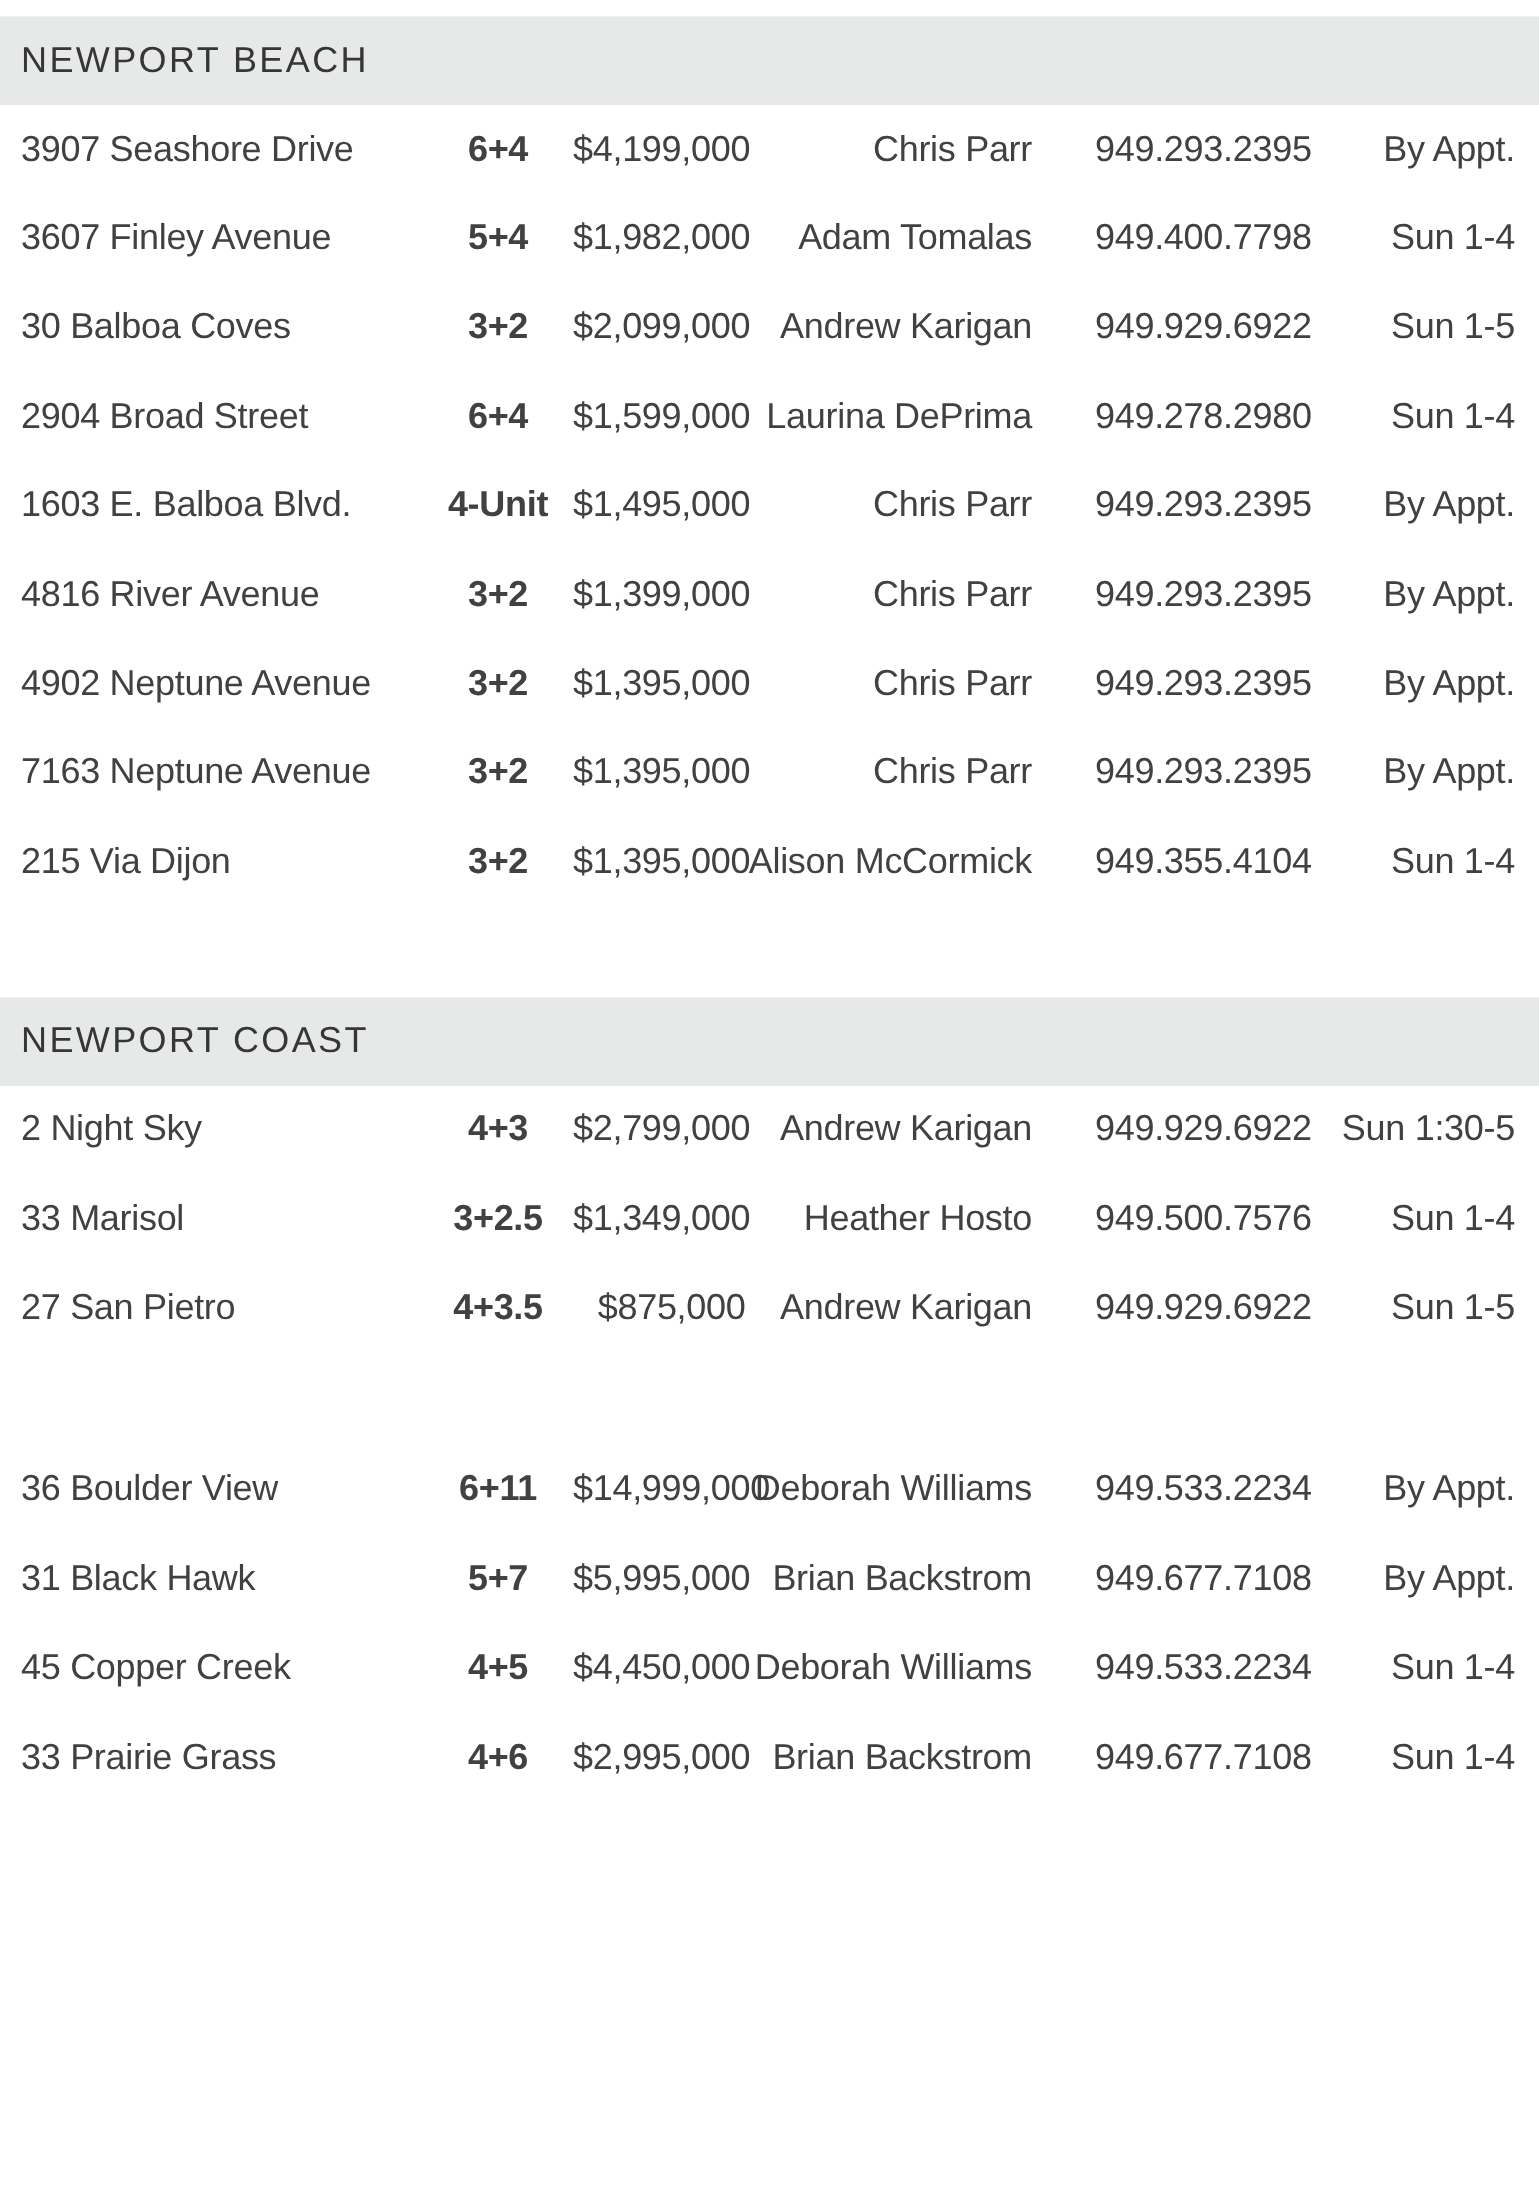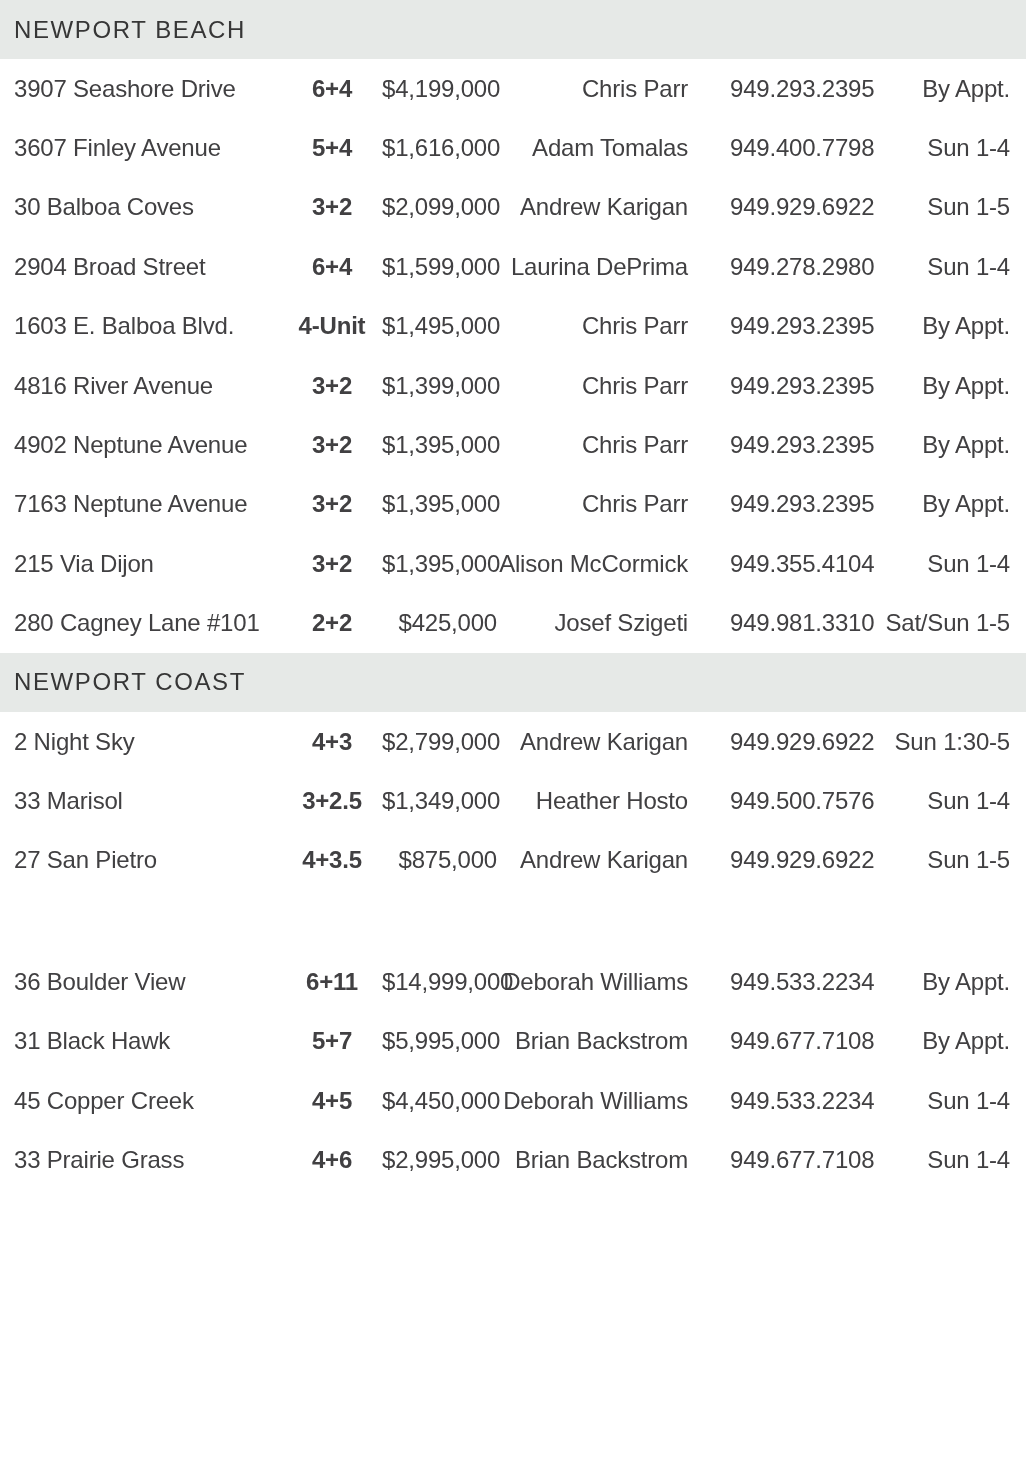--- a/index.html
+++ b/index.html
@@ -8,24 +8,25 @@
     background: #ffffff;
   }
   body {
     width: 1026px;
     height: 1464px;
     overflow: hidden;
     font-family: "Liberation Sans", sans-serif;
   }
   .page {
     width: 1026px;
+    padding-top: 11px;
     box-sizing: border-box;
   }
   .section { width: 1026px; }
-  .section:nth-of-type(2) { }
+  .section:nth-of-type(2) { margin-top: 60px; }
   .section:nth-of-type(3) { margin-top: 62px; }
   .band {
     height: 59px;
     background: #e6e9e7;
     display: flex;
     align-items: center;
     padding-left: 14px;
     box-sizing: border-box;
   }
   .band-title {
@@ -69,21 +70,21 @@
     <span class="cell beds">6+4</span>
     <span class="cell price">$4,199,000</span>
     <span class="cell agent">Chris Parr</span>
     <span class="cell phone">949.293.2395</span>
     <span class="cell open">By Appt.</span>
   </div>
 
   <div class="row">
     <span class="cell address">3607 Finley Avenue</span>
     <span class="cell beds">5+4</span>
-    <span class="cell price">$1,616,000</span>
+    <span class="cell price">$1,982,000</span>
     <span class="cell agent">Adam Tomalas</span>
     <span class="cell phone">949.400.7798</span>
     <span class="cell open">Sun 1-4</span>
   </div>
 
   <div class="row">
     <span class="cell address">30 Balboa Coves</span>
     <span class="cell beds">3+2</span>
     <span class="cell price">$2,099,000</span>
     <span class="cell agent">Andrew Karigan</span>
@@ -139,28 +140,20 @@
   <div class="row">
     <span class="cell address">215 Via Dijon</span>
     <span class="cell beds">3+2</span>
     <span class="cell price">$1,395,000</span>
     <span class="cell agent">Alison McCormick</span>
     <span class="cell phone">949.355.4104</span>
     <span class="cell open">Sun 1-4</span>
   </div>
 
 
-  <div class="row">
-    <span class="cell address">280 Cagney Lane #101</span>
-    <span class="cell beds">2+2</span>
-    <span class="cell price">$425,000</span>
-    <span class="cell agent">Josef Szigeti</span>
-    <span class="cell phone">949.981.3310</span>
-    <span class="cell open">Sat/Sun 1-5</span>
-  </div>
 </div>
   </section>
 
   <section class="section">
     <header class="band">
       <h2 class="band-title">NEWPORT COAST</h2>
     </header>
     <div class="rows">
   <div class="row">
     <span class="cell address">2 Night Sky</span>

